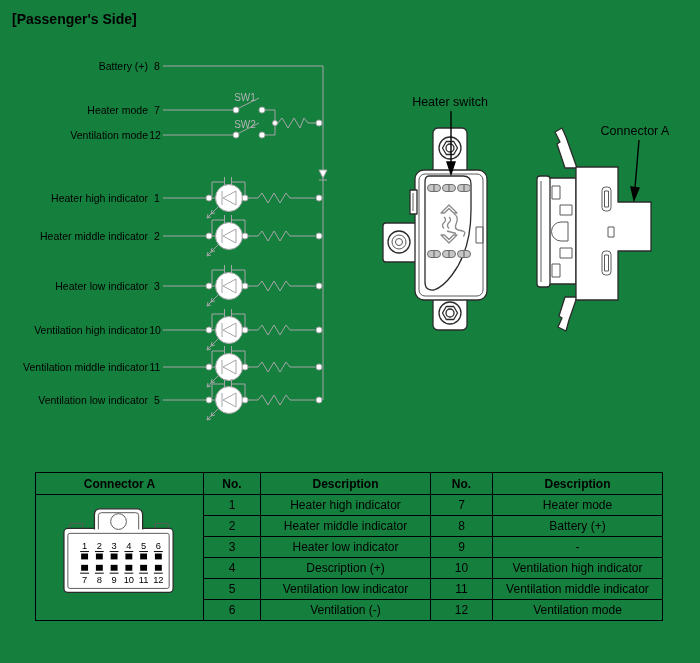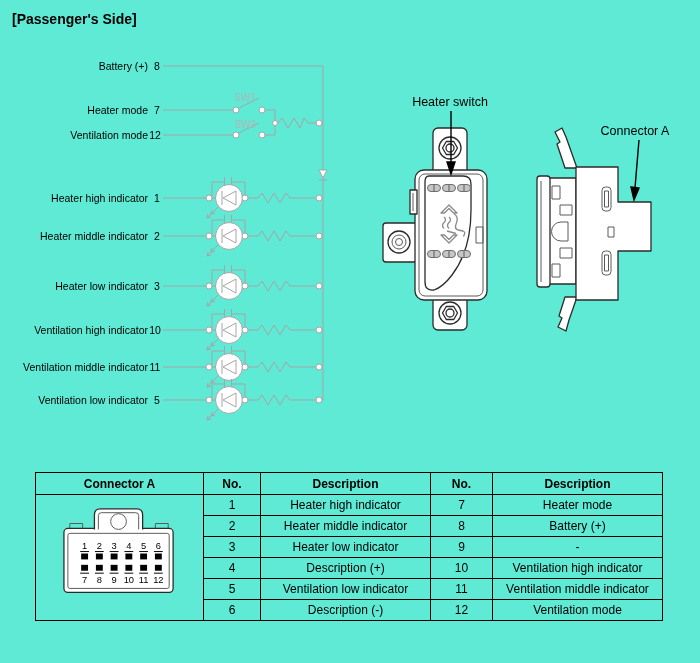--- a/index.html
+++ b/index.html
@@ -1,16 +1,16 @@
 <!DOCTYPE html>
 <html><head>
 <meta charset="utf-8">
 <style>
   html,body{margin:0;padding:0;background:#fff;}
-  .page{position:relative;width:700px;height:663px;background:#5eead4;
+  .page{position:relative;width:700px;height:663px;background:#15803d;
         font-family:"Liberation Sans", sans-serif;color:#000;overflow:hidden;}
   .page-title{position:absolute;left:12px;top:11px;font-size:14px;font-weight:bold;}
   .schematic-svg{position:absolute;left:0;top:0;}
   
   .wire{stroke:#a5a5a8;stroke-width:1;fill:none;}
   .wire circle{fill:#fff;}
   .swlbl{font-size:10px;fill:#b3b3b6;}
   .lbl{font-size:10.5px;fill:#000;}
   .callout{font-size:12.5px;fill:#000;}
   .art{stroke:#2b2b2b;stroke-width:1.3;fill:none;stroke-linejoin:round;}
@@ -315,20 +315,20 @@
           <td>Ventilation high indicator</td>
         </tr>
         <tr>
           <td>5</td>
           <td>Ventilation low indicator</td>
           <td>11</td>
           <td>Ventilation middle indicator</td>
         </tr>
         <tr>
           <td>6</td>
-          <td>Description (-)</td>
+          <td>Ventilation (-)</td>
           <td>12</td>
           <td>Ventilation mode</td>
         </tr>
       </tbody>
     </table>
   </div>
 </div>
 
 </body></html>

